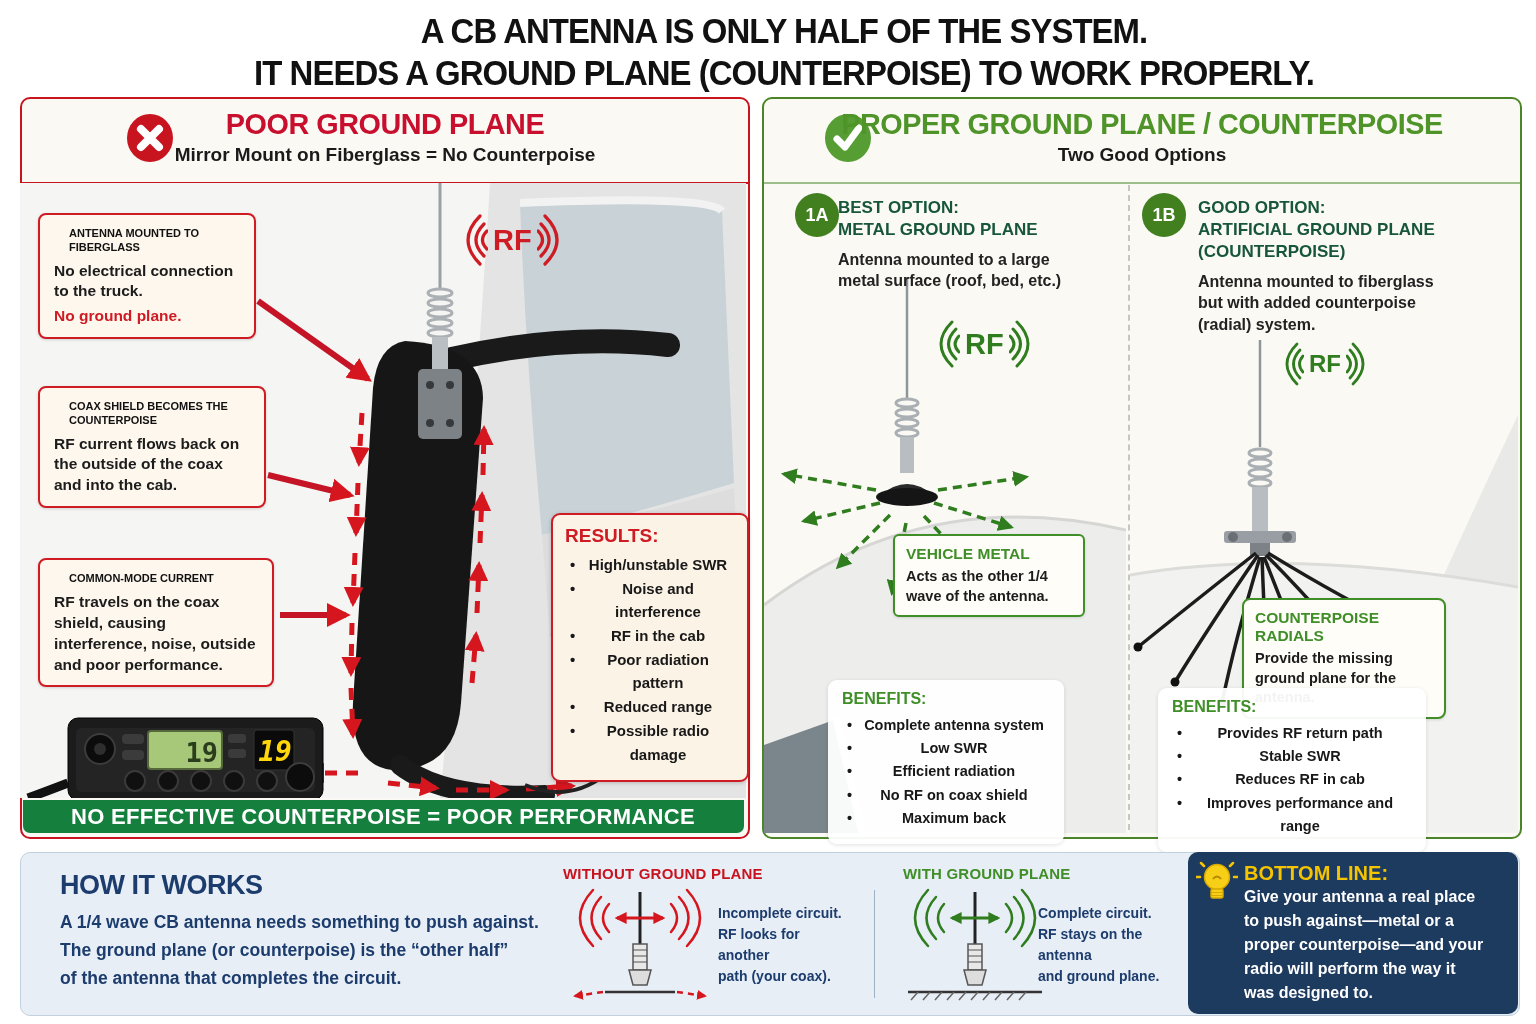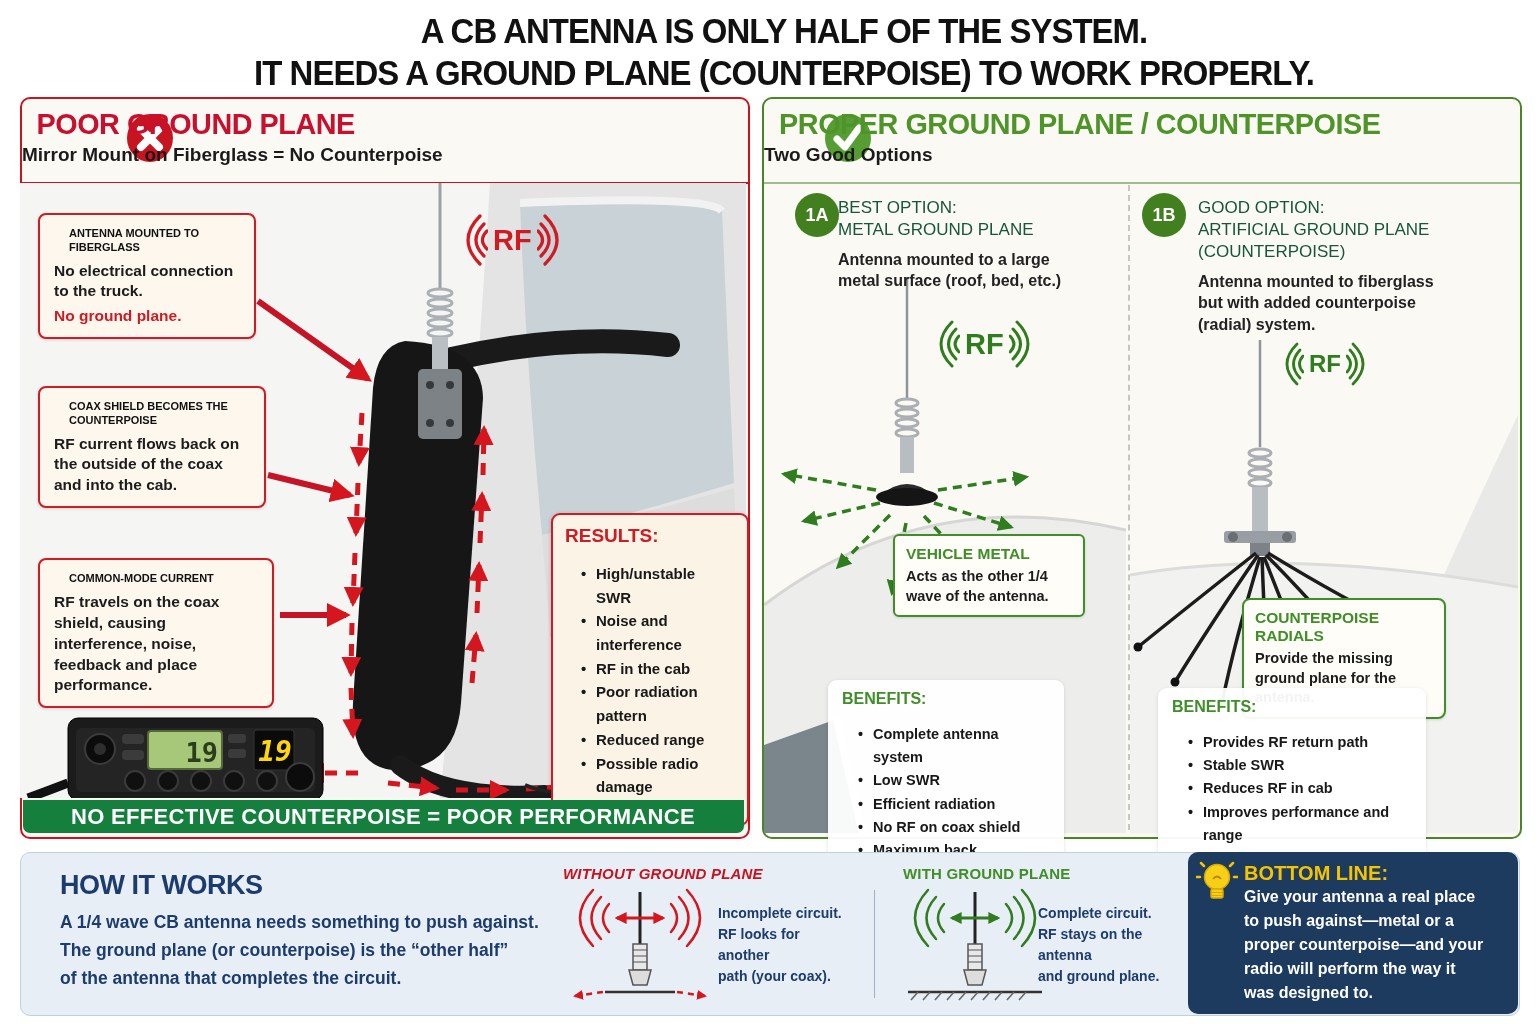--- a/index.html
+++ b/index.html
@@ -12,21 +12,21 @@
               font-weight:bold;font-size:35px;line-height:1.2;letter-spacing:-1px;}
   .main-title .tline{transform:scaleX(.94);transform-origin:center;}
 
   
   .panel{border-radius:10px;background:#fbf9f4;}
   .panel.red{left:20px;top:97px;width:726px;height:738px;border:2.5px solid #c8141f;}
   .panel.green{left:762px;top:97px;width:756px;height:738px;border:2.5px solid #4c8527;}
   .panel-head{position:absolute;left:0;top:0;width:100%;height:83px;}
   .panel.red .panel-head{border-bottom:2px solid #c8141f;}
   .panel.green .panel-head{border-bottom:2px solid #9dbd8a;}
-  .phead-inner{position:absolute;left:0;top:8px;width:100%;}
+  .phead-inner{position:absolute;left:0;top:8px;width:100%;text-align:center;}
   .ptitle{font-weight:bold;font-size:30px;letter-spacing:-.5px;transform:scaleX(.96);transform-origin:center;}
   .panel.red .ptitle{color:#c8102e;}
   .panel.green .ptitle{color:#4f9428;}
   .psub{font-weight:bold;font-size:19px;color:#1a1a1a;margin-top:3px;}
   .head-icon{position:absolute;top:14px;}
 
   
   .callout{position:absolute;background:#fdf7ed;border:2.5px solid #cf1b24;border-radius:8px;
            padding:12px 12px 10px 14px;box-shadow:0 1px 3px rgba(0,0,0,.15);}
   .callout h4{margin:0 0 6px 15px;font-size:11px;line-height:1.25;color:#111;}
@@ -37,35 +37,35 @@
             padding:9px 11px;box-shadow:0 1px 3px rgba(0,0,0,.12);}
   .gcallout h4{margin:0 0 4px 0;font-size:15.5px;color:#3f8e27;}
   .gcallout p{margin:0;font-size:14.5px;line-height:1.35;color:#1c1c1c;font-weight:bold;}
 
   
   .listbox{position:absolute;border-radius:9px;}
   .results{background:#fbf3e6;border:2.5px solid #cf1b24;padding:10px 12px;box-shadow:0 1px 4px rgba(0,0,0,.2);}
   .results h3{margin:0 0 6px 0;font-size:19px;color:#cf1b24;}
   .benefits{background:rgba(255,255,255,.95);padding:10px 14px;box-shadow:0 1px 4px rgba(0,0,0,.12);}
   .benefits h3{margin:0 0 6px 0;font-size:16px;color:#3f8e27;}
-  .blist{margin:15px;padding:0;list-style:none;}
+  .blist{margin:4px;padding:0;list-style:none;text-align:center;}
   .blist li{position:relative;padding-left:16px;font-weight:bold;color:#181818;}
   .results .blist li{font-size:15px;line-height:1.58;}
   .benefits .blist li{font-size:14.5px;line-height:1.6;}
   .blist li::before{content:"•";position:absolute;left:1px;top:0;}
 
   
   .banner{left:22.5px;top:800px;width:721px;height:33px;background:#15803d;color:#fff;
           font-weight:bold;font-size:22px;letter-spacing:.3px;text-align:center;line-height:33px;
           border-radius:0 0 7px 7px;transform:scaleX(1);}
 
   
   .badge{position:absolute;width:44px;height:44px;border-radius:50%;background:#417f1f;color:#fff;
          font-weight:bold;font-size:18px;text-align:center;line-height:44px;}
-  .opt-kicker{font-weight:normal;font-size:17px;line-height:1.3;color:#17563a;}
+  .opt-kicker{font-weight:bold;font-size:17px;line-height:1.3;color:#17563a;}
   .opt-desc{font-weight:bold;font-size:16px;line-height:1.32;color:#222;margin-top:8px;}
 
   
   .rf{position:absolute;display:flex;align-items:center;gap:5px;}
   .rf .rftxt{font-weight:bold;font-size:29px;letter-spacing:0;}
   .rf.red .rftxt{color:#cf1b24;}
   .rf.grn .rftxt{color:#2f7d1f;}
   .rf.small .rftxt{font-size:24px;}
 
   
@@ -75,21 +75,21 @@
              font-weight:bold;font-style:italic;font-size:28px;color:#ffd60a;}
 
   
   .vdash{left:1128px;top:185px;height:645px;width:0;border-left:2px dashed #c6c6c2;}
 
   
   .strip{left:20px;top:852px;width:1498px;height:162px;background:#e8eef5;border:1.5px solid #c2d0de;border-radius:10px;}
   .hiw-title{left:60px;top:870px;font-weight:bold;font-size:27px;color:#1c3c6e;letter-spacing:-.5px;}
   .hiw-line{left:60px;font-weight:bold;font-size:17.5px;color:#1c3c6e;}
   .mini-h{font-weight:bold;font-size:15px;letter-spacing:.2px;}
-  .mini-h.red{color:#c8131f;font-style:italic;}
+  .mini-h.red{color:#c8131f;}
   .mini-h.grn{color:#3f8e27;}
   .mini-t{font-weight:bold;font-size:14px;line-height:1.5;color:#1c3c6e;}
   .mini-div{left:874px;top:890px;height:108px;width:0;border-left:1.5px solid #9fb2c4;}
 
   .bottomline{left:1188px;top:852px;width:330px;height:162px;background:#1d3a5f;border-radius:10px;}
   .bl-head{left:1244px;top:862px;font-weight:bold;font-size:20px;color:#f5c400;}
   .bl-line{left:1244px;font-weight:bold;font-size:16px;line-height:1.0;color:#fff;}
 </style>
 </head>
 <body>
@@ -213,21 +213,21 @@
     <h4>ANTENNA MOUNTED TO FIBERGLASS</h4>
     <p>No electrical connection to the truck.</p>
     <p class="empha">No ground plane.</p>
   </div>
   <div class="callout" style="left:38px;top:386px;width:198px;">
     <h4>COAX SHIELD BECOMES THE COUNTERPOISE</h4>
     <p>RF current flows back on the outside of the coax and into the cab.</p>
   </div>
   <div class="callout" style="left:38px;top:558px;width:206px;">
     <h4>COMMON-MODE CURRENT</h4>
-    <p>RF travels on the coax shield, causing interference, noise, feedback and place performance.</p>
+    <p>RF travels on the coax shield, causing interference, noise, outside and poor performance.</p>
   </div>
 
   <div class="listbox results" style="left:551px;top:513px;width:170px;">
     <h3>RESULTS:</h3>
     <ul class="blist">
       <li>High/unstable SWR</li>
       <li>Noise and interference</li>
       <li>RF in the cab</li>
       <li>Poor radiation pattern</li>
       <li>Reduced range</li>

